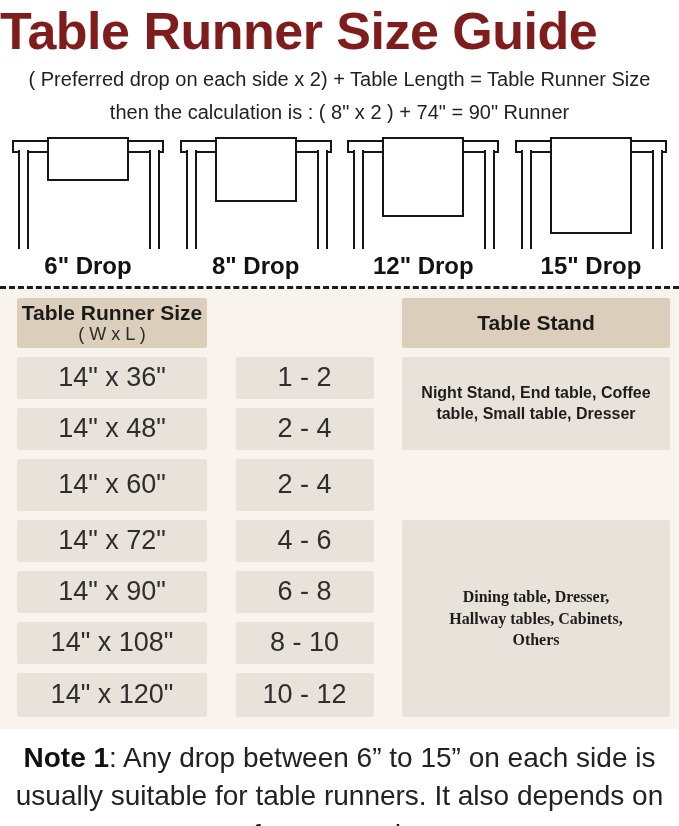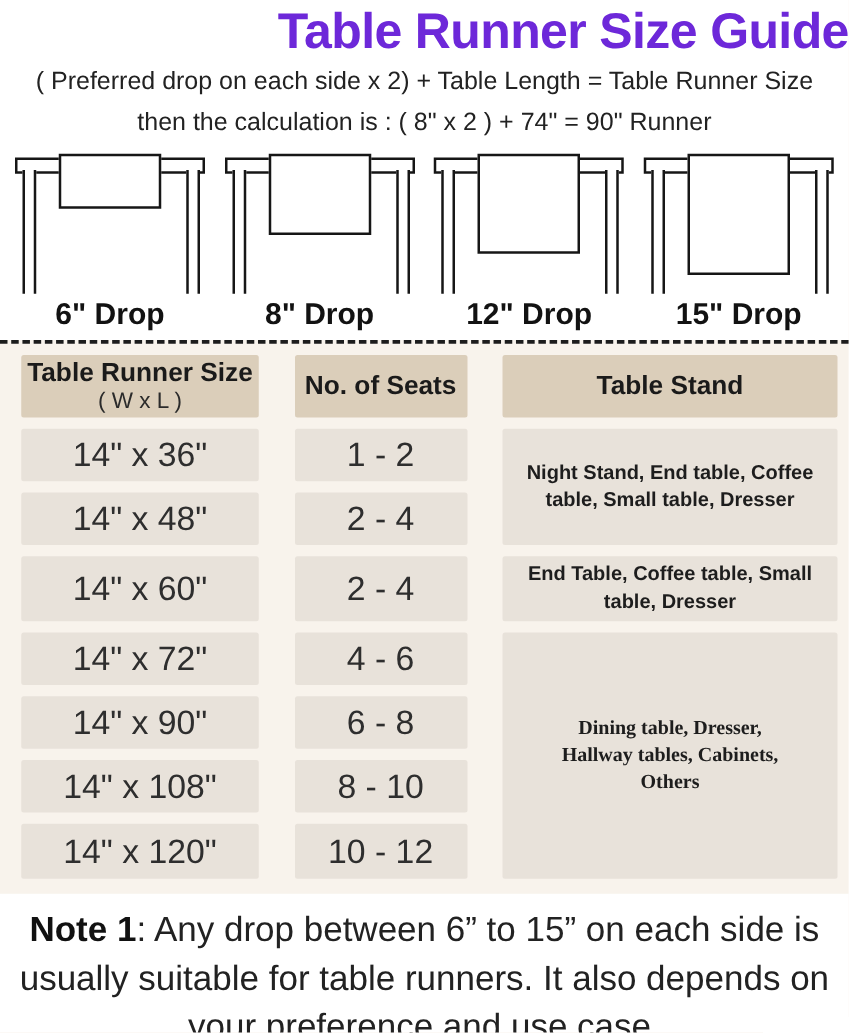--- a/index.html
+++ b/index.html
@@ -4,22 +4,22 @@
 <style>
   html,body{margin:0;padding:0;}
   body{
     width:679px;height:826px;overflow:hidden;background:#ffffff;
     font-family:"Liberation Sans","DejaVu Sans",sans-serif;color:#1f1f1f;
   }
   .page{width:679px;height:826px;position:relative;}
 
   
   .title{
-    margin:2px 0 4px 0;text-align:right;
-    font-size:40px;font-weight:800;letter-spacing:-0.5px;color:#6d28d9;line-height:1.15;
+    margin:2px 0 4px 0;text-align:left;
+    font-size:52px;font-weight:800;letter-spacing:-0.5px;color:#7f1d1d;line-height:1.15;
   }
   .formula{margin:2px 0 0 0;text-align:center;font-size:20px;color:#222;line-height:1.3;}
   .ex{margin:7px 0 0 0;text-align:center;font-size:20px;color:#222;line-height:1.3;}
 
   
   .illus-row{
     margin-top:12px;height:112px;
     display:flex;justify-content:space-between;padding:0 12px;
   }
   .illus{position:relative;width:152px;height:112px;}
@@ -141,23 +141,20 @@
     <div class="drop-label">15" Drop</div>
   </div>
 
   <div class="table-section">
     <div class="grid">
 
       <div class="hcell col1 r1">
         <span class="h-main">Table Runner Size</span>
         <span class="h-sub">( W x L )</span>
       </div>
-      <div class="hcell col2 r1">
-        <span class="h-main">No. of Seats</span>
-      </div>
       <div class="hcell col3 r1">
         <span class="h-main">Table Stand</span>
       </div>
 
       <div class="cell col1 r2">14" x 36"</div>
       <div class="cell col2 r2">1 - 2</div>
 
       <div class="cell col1 r3">14" x 48"</div>
       <div class="cell col2 r3">2 - 4</div>
 
@@ -172,23 +169,20 @@
 
       <div class="cell col1 r7">14" x 108"</div>
       <div class="cell col2 r7">8 - 10</div>
 
       <div class="cell col1 r8">14" x 120"</div>
       <div class="cell col2 r8">10 - 12</div>
 
       <div class="tcell g1">
         <span class="inner">Night Stand, End table, Coffee table, Small table, Dresser</span>
       </div>
-      <div class="tcell g2">
-        <span class="inner">End Table, Coffee table, Small table, Dresser</span>
-      </div>
       <div class="tcell g3">
         <span class="inner">Dining table, Dresser, Hallway tables, Cabinets, Others</span>
       </div>
 
     </div>
   </div>
 
   <div class="notes">
     <p><b>Note 1</b><span>: Any drop between 6” to 15” on each side is usually suitable for table runners. It also depends on your preference and use case.</span></p>
     <p><b>Note 2</b><span>: Measure your table, and select right size before ordering.</span></p>

